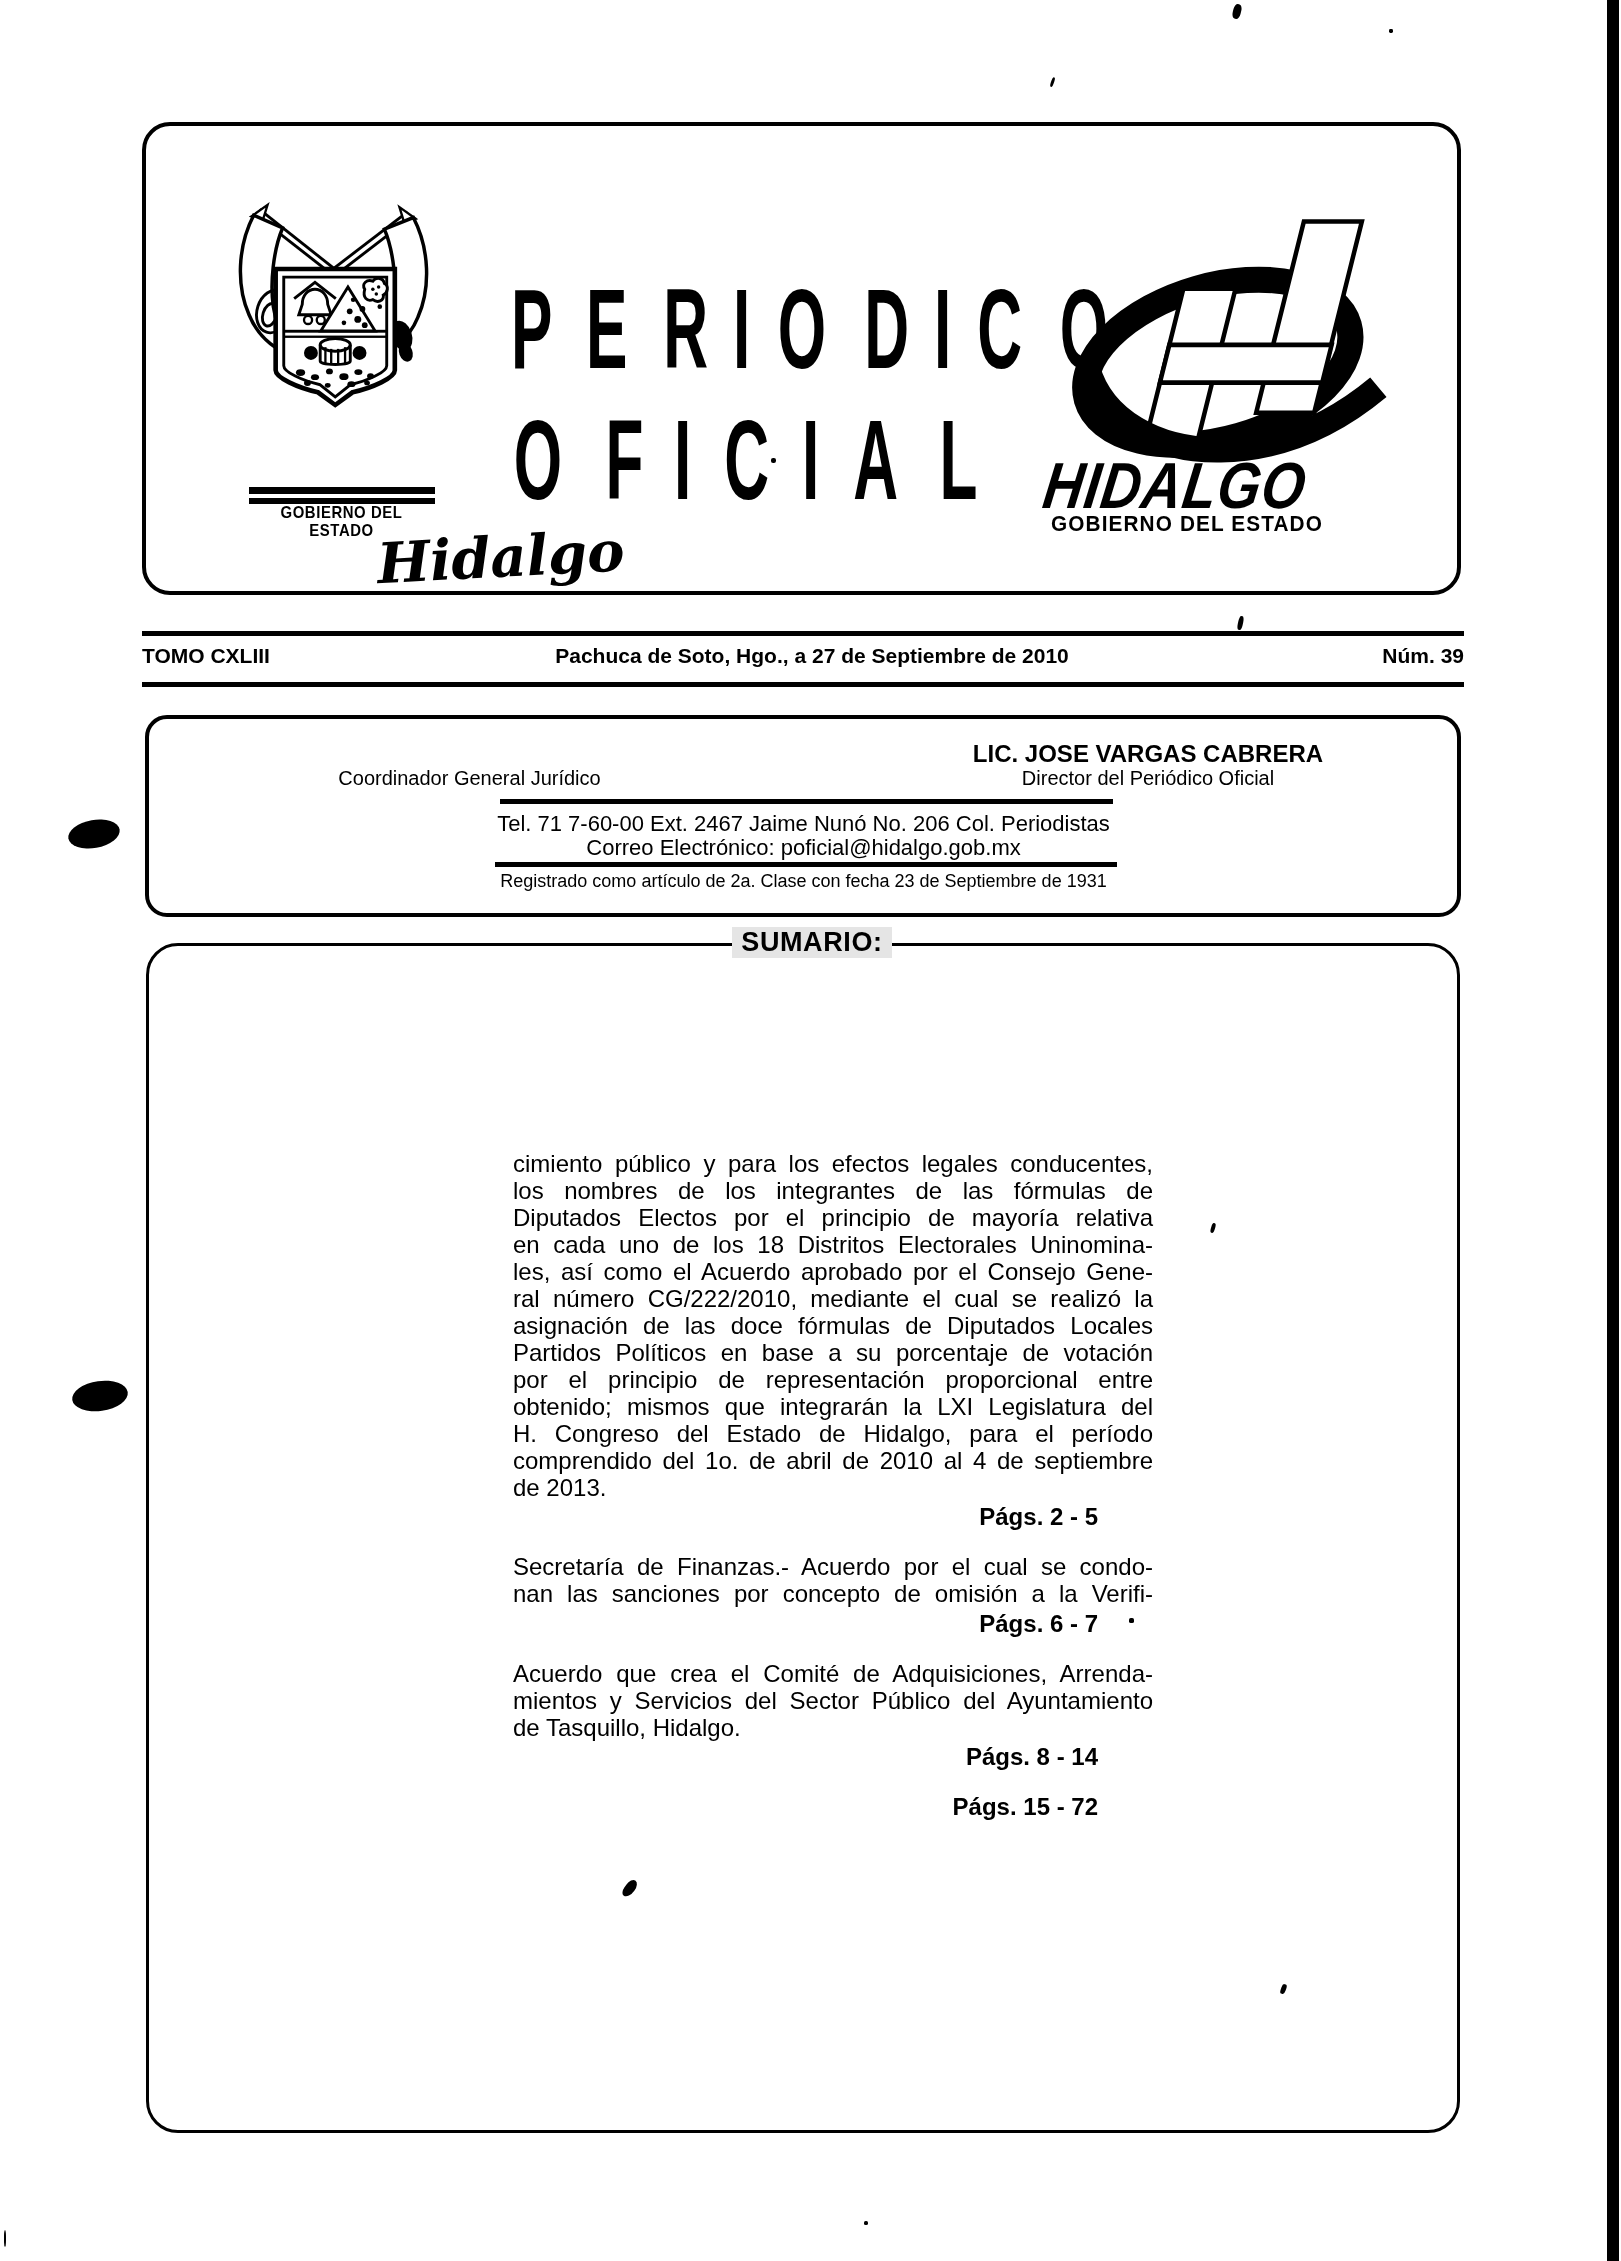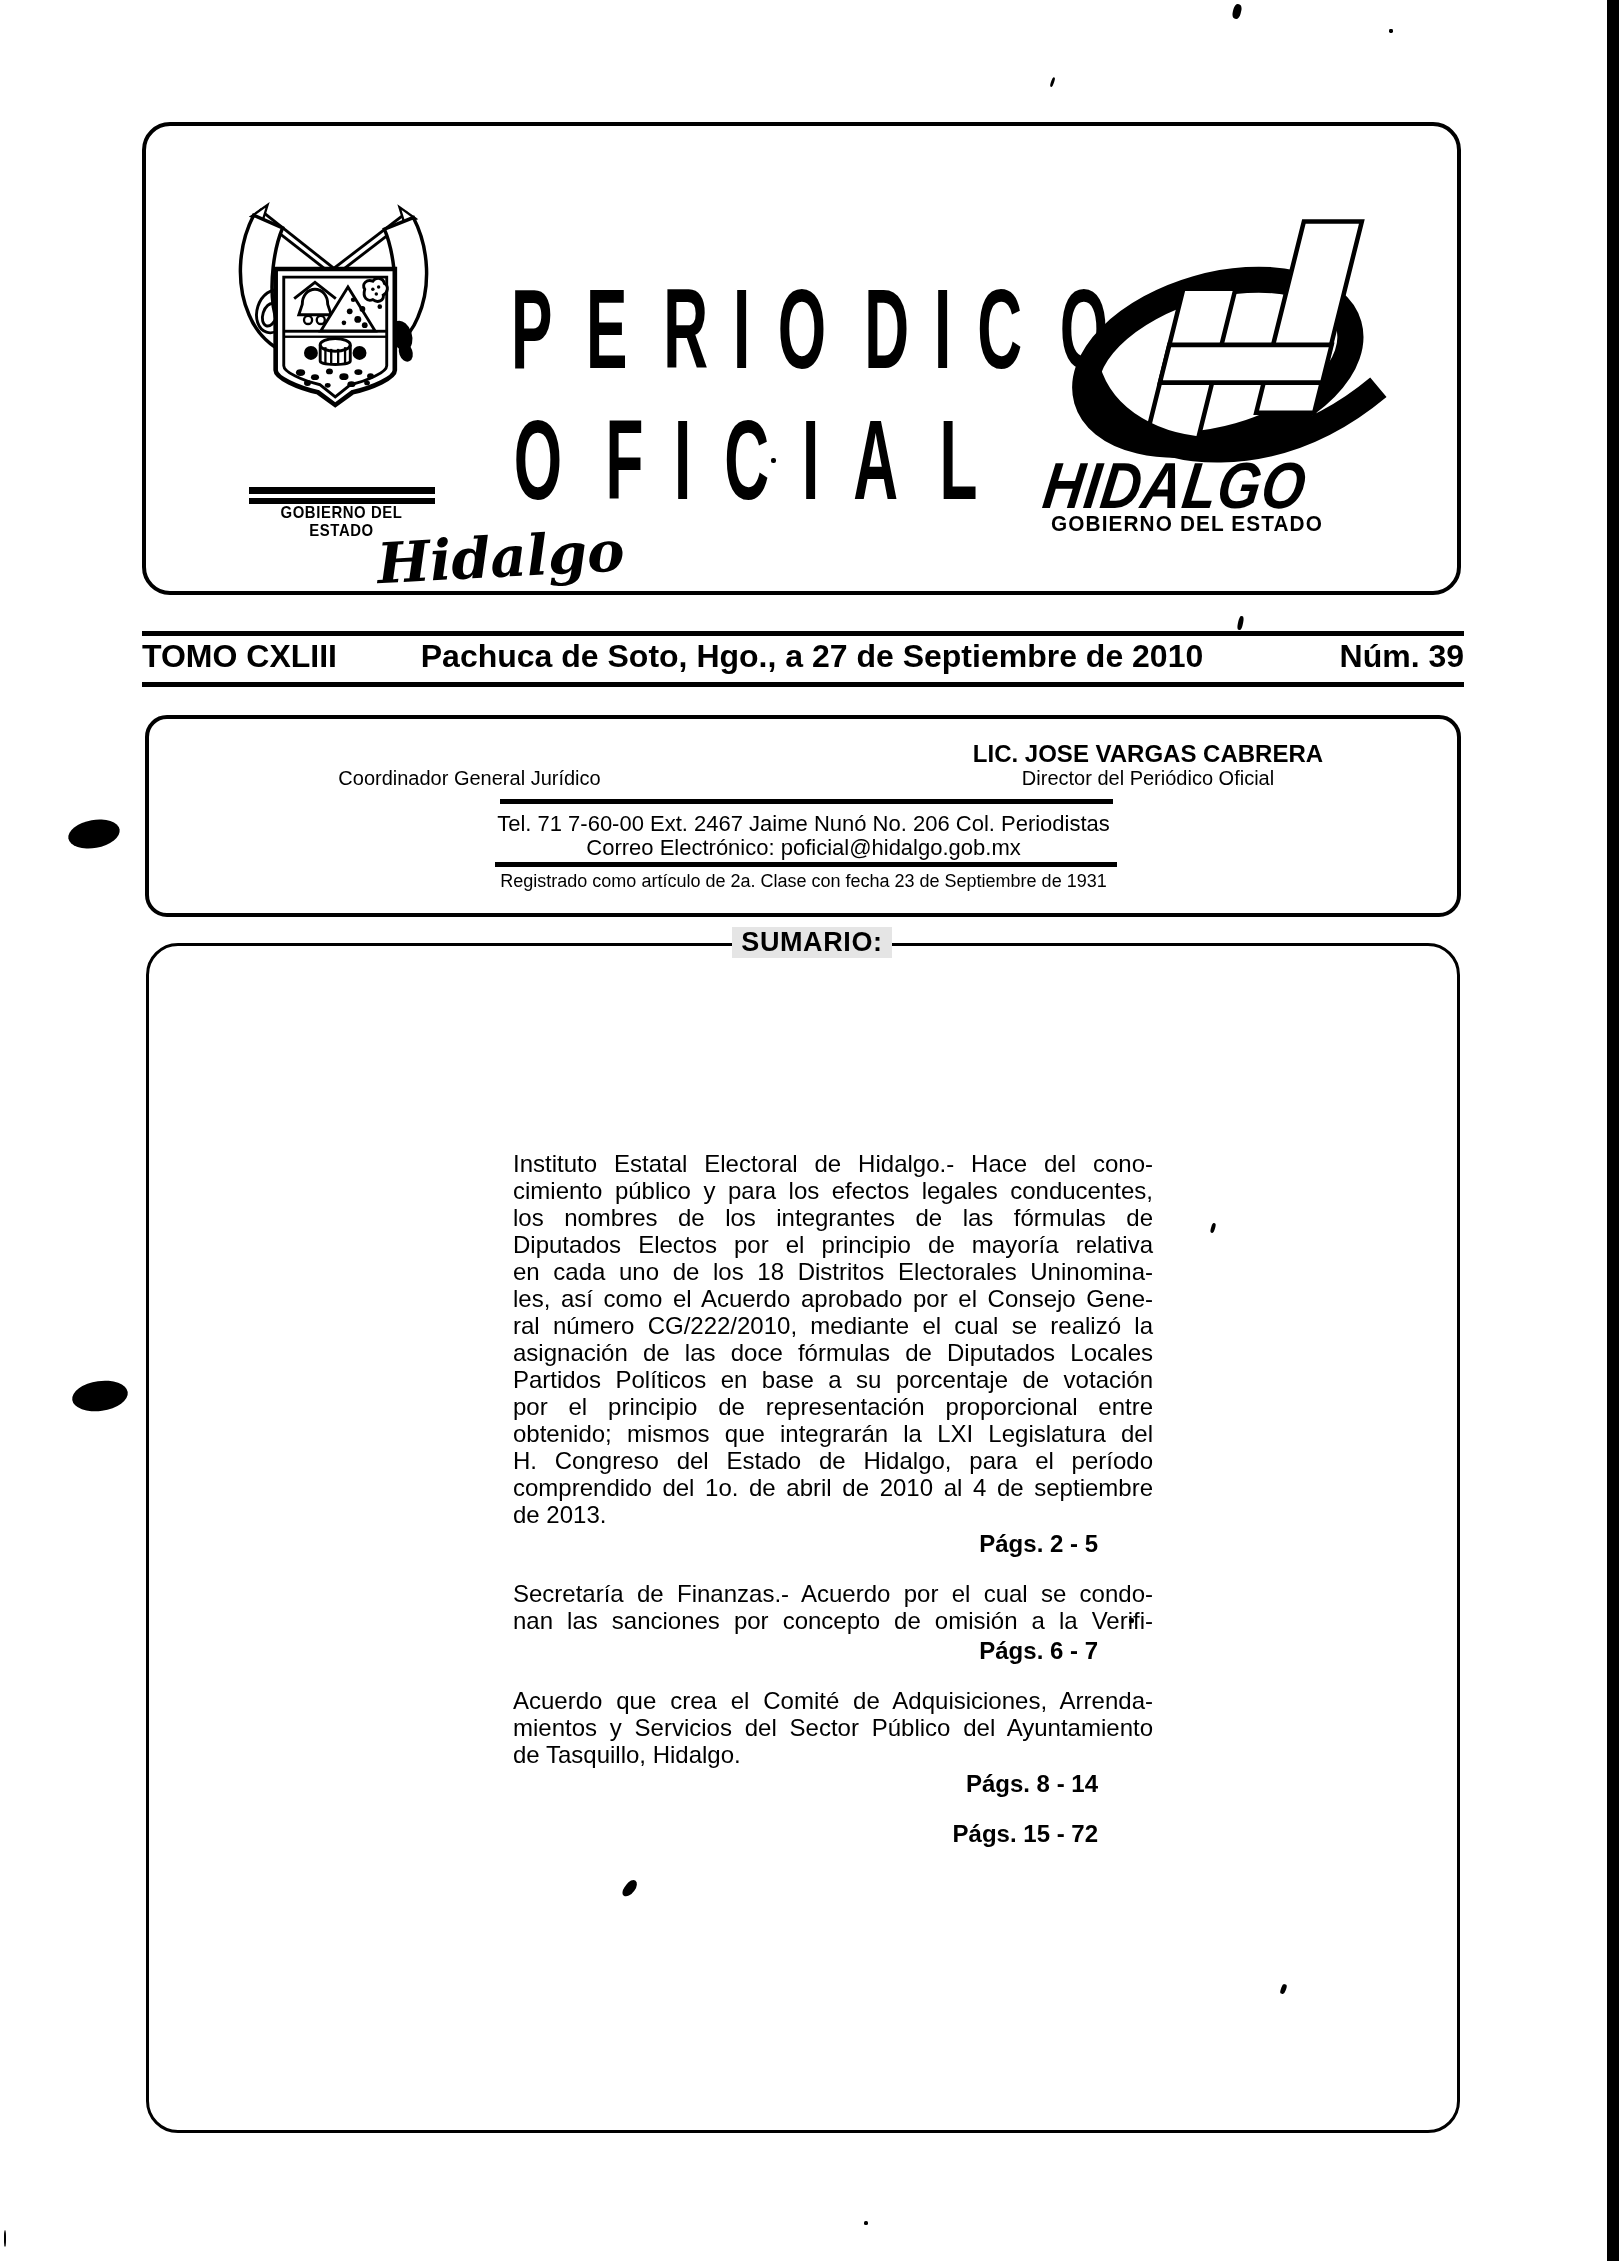--- a/index.html
+++ b/index.html
@@ -19,21 +19,21 @@
   .seal-bar1{left:245px;top:483px;width:186px;height:7px;}
   .seal-bar2{left:245px;top:493px;width:186px;height:6.4px;}
   #seal-caption{left:239px;top:500px;width:197px;text-align:center;font-weight:bold;font-size:15.7px;letter-spacing:0.6px;transform:scaleX(0.95);}
   
   #hlogo-word{left:1036px;top:444px;width:325px;font-weight:bold;font-style:italic;font-size:65px;letter-spacing:1.2px;transform:skewX(-8deg) scaleX(0.85);transform-origin:left bottom;white-space:nowrap;}
   #hlogo-caption{left:1047px;top:507px;width:313px;font-weight:bold;font-size:22.6px;letter-spacing:1.2px;transform:scaleX(0.92);transform-origin:left top;white-space:nowrap;}
   
   .rule{background:#000;}
   #dateline-rule-top{left:142px;top:631px;width:1322px;height:5.2px;}
   #dateline-rule-bottom{left:142px;top:682px;width:1322px;height:5.2px;}
-  .dateline-text{top:639px;font-weight:bold;font-size:32px;line-height:34px;white-space:nowrap;}
+  .dateline-text{top:639px;font-weight:bold;font-size:21px;line-height:34px;white-space:nowrap;}
   #dateline-tomo{left:142px;}
   #dateline-place{left:406px;width:812px;text-align:center;}
   #dateline-num{left:1287px;width:177px;text-align:right;}
   
   #officials-box{left:145px;top:715px;width:1316px;height:202px;border:4px solid #000;border-radius:22px;box-sizing:border-box;}
   .off-name{top:740px;font-weight:bold;font-size:24px;text-align:center;white-space:nowrap;}
   .off-title{top:767px;font-size:20px;text-align:center;white-space:nowrap;}
   #off-name-left,#off-title-left{left:191px;width:557px;}
   #off-name-right,#off-title-right{left:922px;width:452px;}
   #off-rule-mid{left:500px;top:799px;width:613px;height:4.6px;}
@@ -195,21 +195,20 @@
   <div id="off-rule-mid" class="abs rule"></div>
   <div id="contact1" class="abs contact">Tel. 71 7-60-00 Ext. 2467 Jaime Nunó No. 206 Col. Periodistas</div>
   <div id="contact2" class="abs contact">Correo Electrónico: poficial@hidalgo.gob.mx</div>
   <div id="off-rule-2" class="abs rule"></div>
   <div id="registration" class="abs">Registrado como artículo de 2a. Clase con fecha 23 de Septiembre de 1931</div>
 
   <div id="sumario-box" class="abs"></div>
   <div id="sumario-heading" class="abs">SUMARIO:</div>
   <div id="sumario-entries" class="abs">
       <div class="para">
-        <div class="line">Instituto Estatal Electoral de Hidalgo.- Hace del cono-</div>
         <div class="line">cimiento público y para los efectos legales conducentes,</div>
         <div class="line">los nombres de los integrantes de las fórmulas de</div>
         <div class="line">Diputados Electos por el principio de mayoría relativa</div>
         <div class="line">en cada uno de los 18 Distritos Electorales Uninomina-</div>
         <div class="line">les, así como el Acuerdo aprobado por el Consejo Gene-</div>
         <div class="line">ral número CG/222/2010, mediante el cual se realizó la</div>
         <div class="line">asignación de las doce fórmulas de Diputados Locales</div>
         <div class="line">Partidos Políticos en base a su porcentaje de votación</div>
         <div class="line">por el principio de representación proporcional entre</div>
         <div class="line">obtenido; mismos que integrarán la LXI Legislatura del</div>

